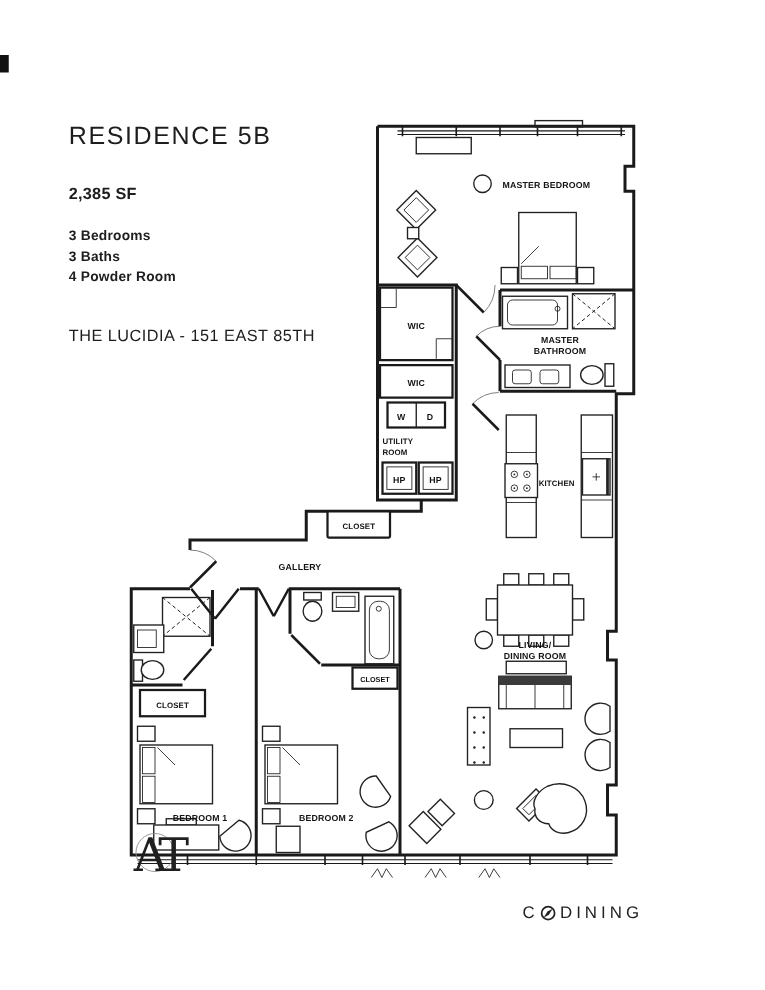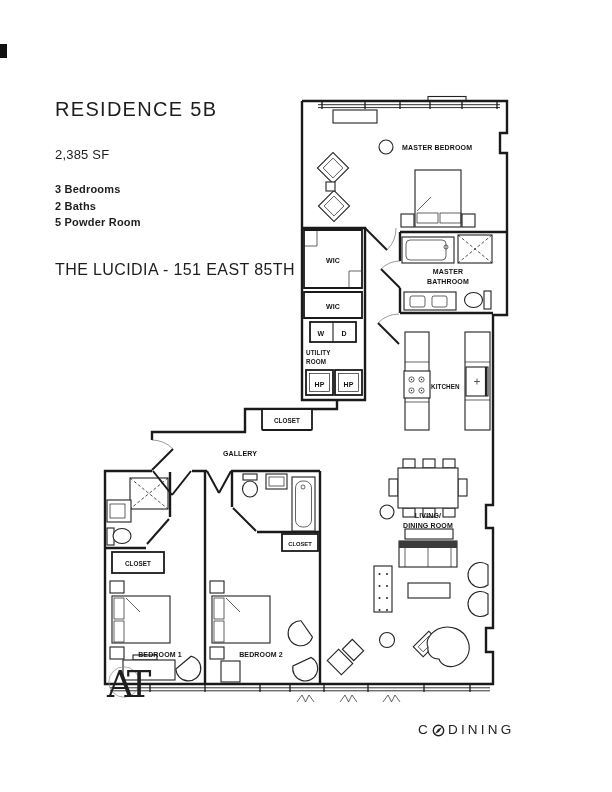--- a/index.html
+++ b/index.html
@@ -2,24 +2,24 @@
 <html><head>
 <meta charset="utf-8">
 <style>
   html,body{margin:0;padding:0;background:#fff;}
   .page{position:relative;width:612px;height:792px;background:#ffffff;
         font-family:"Liberation Sans",sans-serif;color:#1d1d1f;overflow:hidden;}
   .edge-mark{position:absolute;left:0;top:44px;width:7px;height:14px;background:#111;}
   .info{position:absolute;left:55px;top:98px;width:270px;}
   .info h1{position:absolute;top:0;left:0;margin:0;font-size:20px;font-weight:500;
            letter-spacing:1.3px;white-space:nowrap;}
-  .sqft{position:absolute;top:49px;left:0;font-size:13px;font-weight:400;letter-spacing:.2px;}
+  .sqft{position:absolute;top:49px;left:0;font-size:13px;font-weight:700;letter-spacing:.2px;}
   .features{position:absolute;top:83px;left:0;font-size:11px;font-weight:700;
             line-height:16.5px;letter-spacing:.2px;}
-  .building{position:absolute;top:163px;left:0;font-size:16px;font-weight:400;
+  .building{position:absolute;top:163px;left:0;font-size:13px;font-weight:400;
             letter-spacing:.4px;white-space:nowrap;}
   svg.plan{position:absolute;left:0;top:0;}
   .plan text{font-family:"Liberation Sans",sans-serif;fill:#131313;}
   .rl{font-size:7px;font-weight:600;letter-spacing:.15px;}
   .rl-s{font-size:6.3px;font-weight:600;letter-spacing:.1px;}
   .rl-xs{font-size:5.8px;font-weight:600;}
   .w{stroke:#1a1a1a;stroke-width:2.4;fill:none;stroke-linejoin:miter;}
   .w2{stroke:#1a1a1a;stroke-width:1.8;fill:#fff;}
   .f{stroke:#222;stroke-width:1.1;fill:#fff;}
   .fn{stroke:#222;stroke-width:1.1;fill:none;}
@@ -39,22 +39,22 @@
 <body>
 
 <div class="page">
   <div class="edge-mark"></div>
 
   <header class="info">
     <h1>RESIDENCE 5B</h1>
     <div class="sqft">2,385 SF</div>
     <div class="features">
       <div>3 Bedrooms</div>
-      <div>2 Baths</div>
-      <div>5 Powder Room</div>
+      <div>3 Baths</div>
+      <div>4 Powder Room</div>
     </div>
     <div class="building">THE LUCIDIA - 151 EAST 85TH</div>
   </header>
 
   <svg class="plan" width="612" height="792" viewBox="0 0 612 792">
     <defs>
       <path id="dchair" d="M-10,-7 A12.5,12.5 0 1 0 10,-7 Z"></path>
     </defs>
 
     <g>

